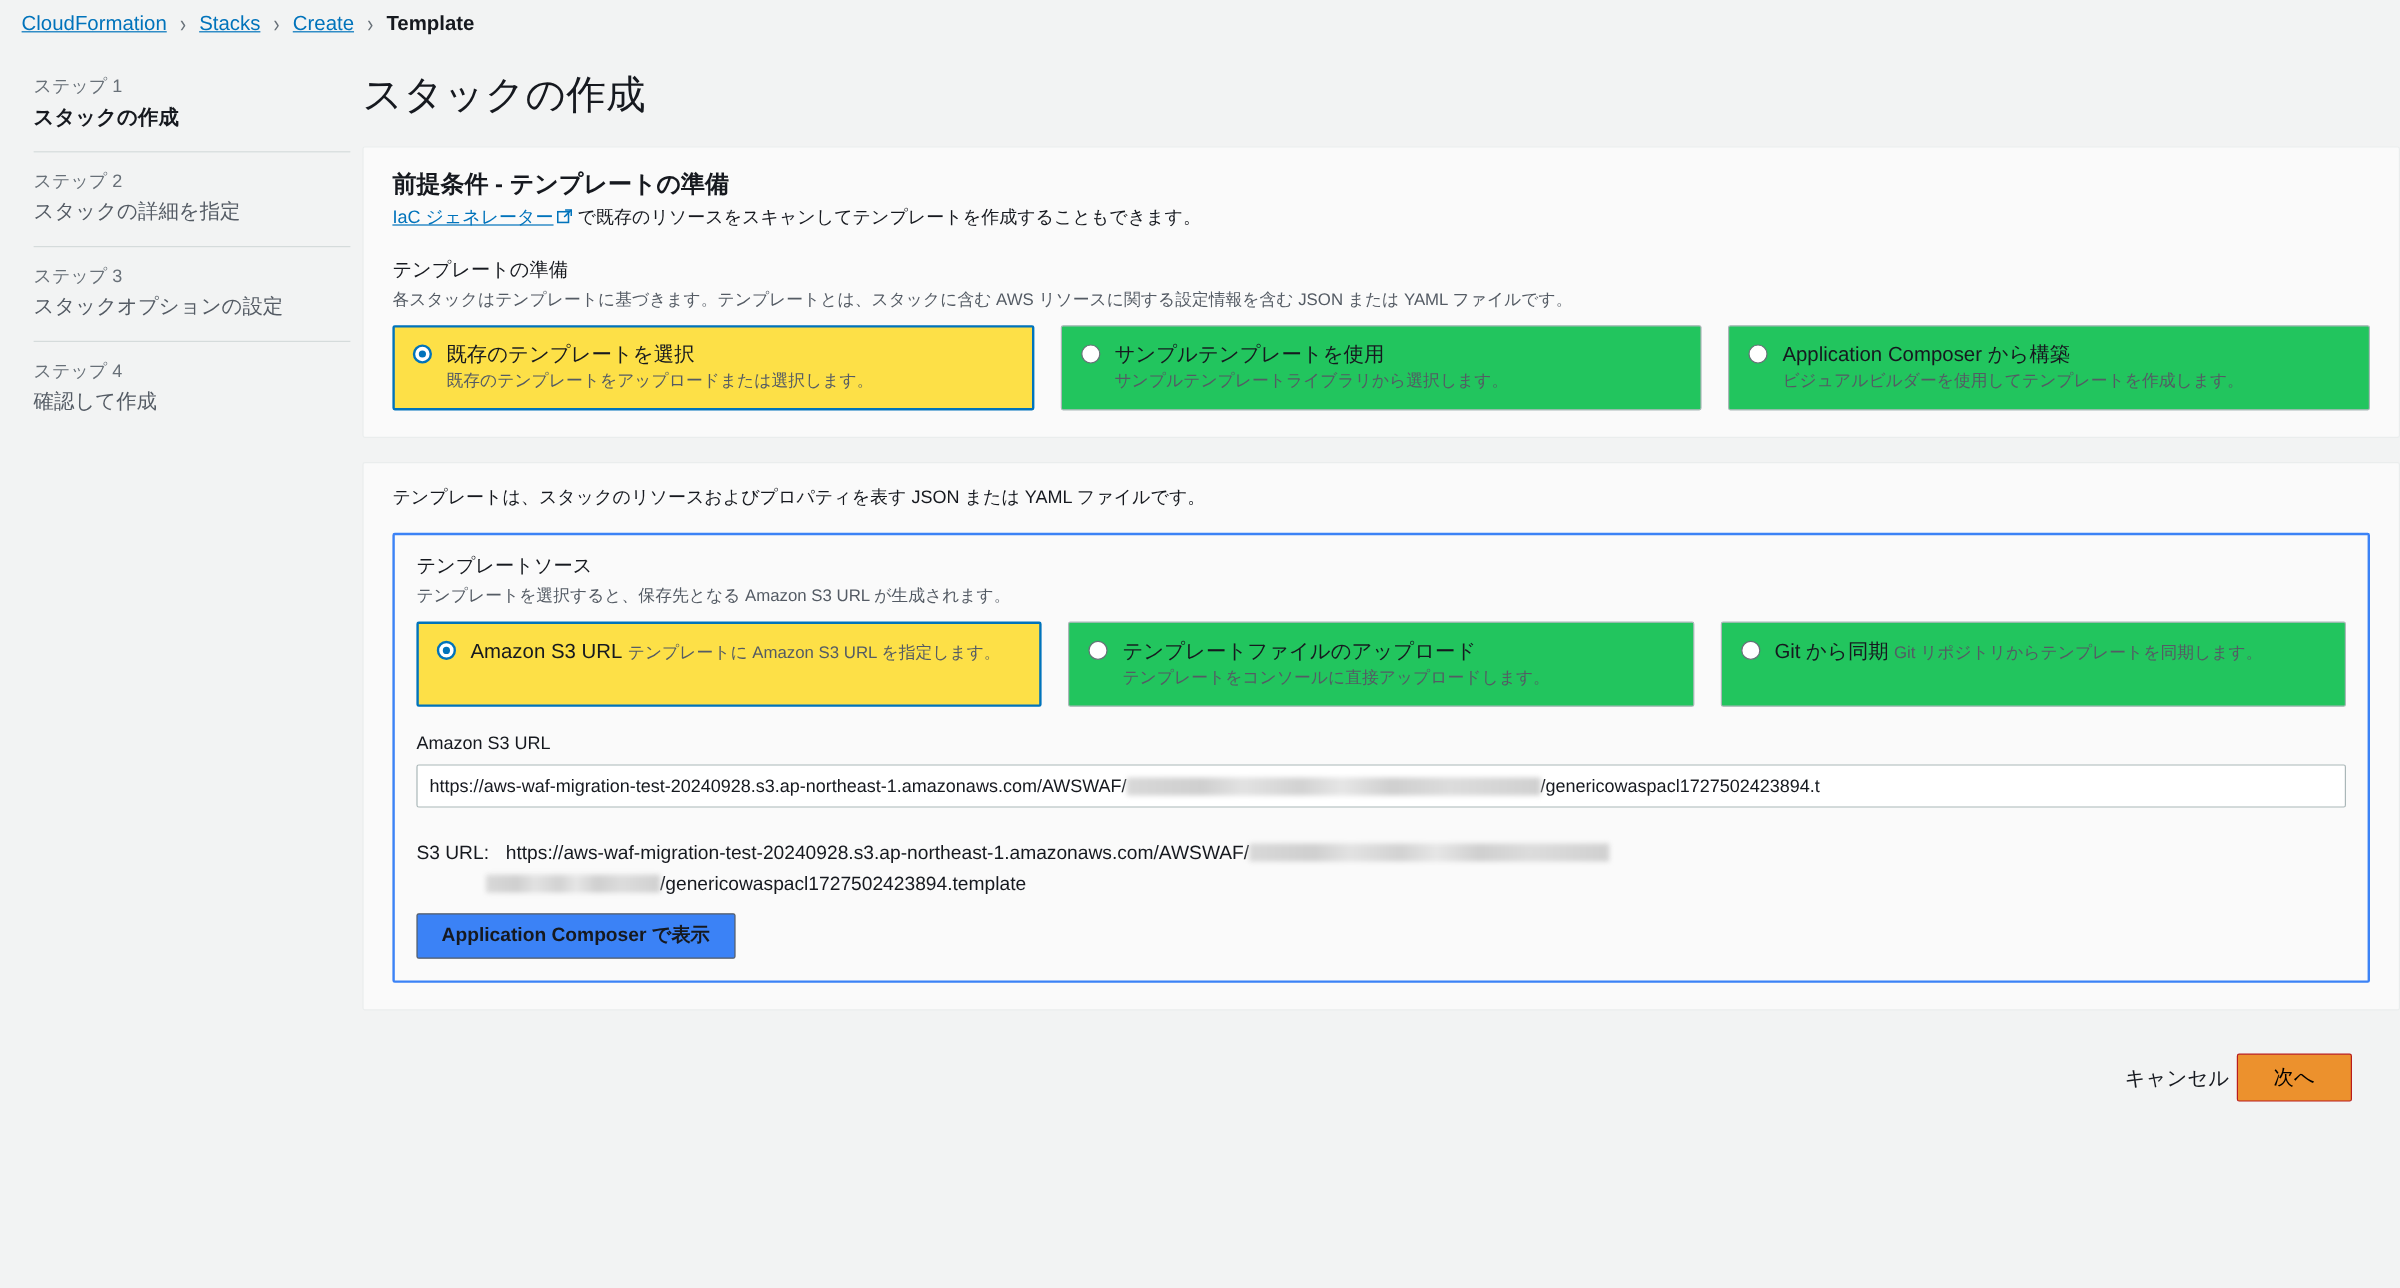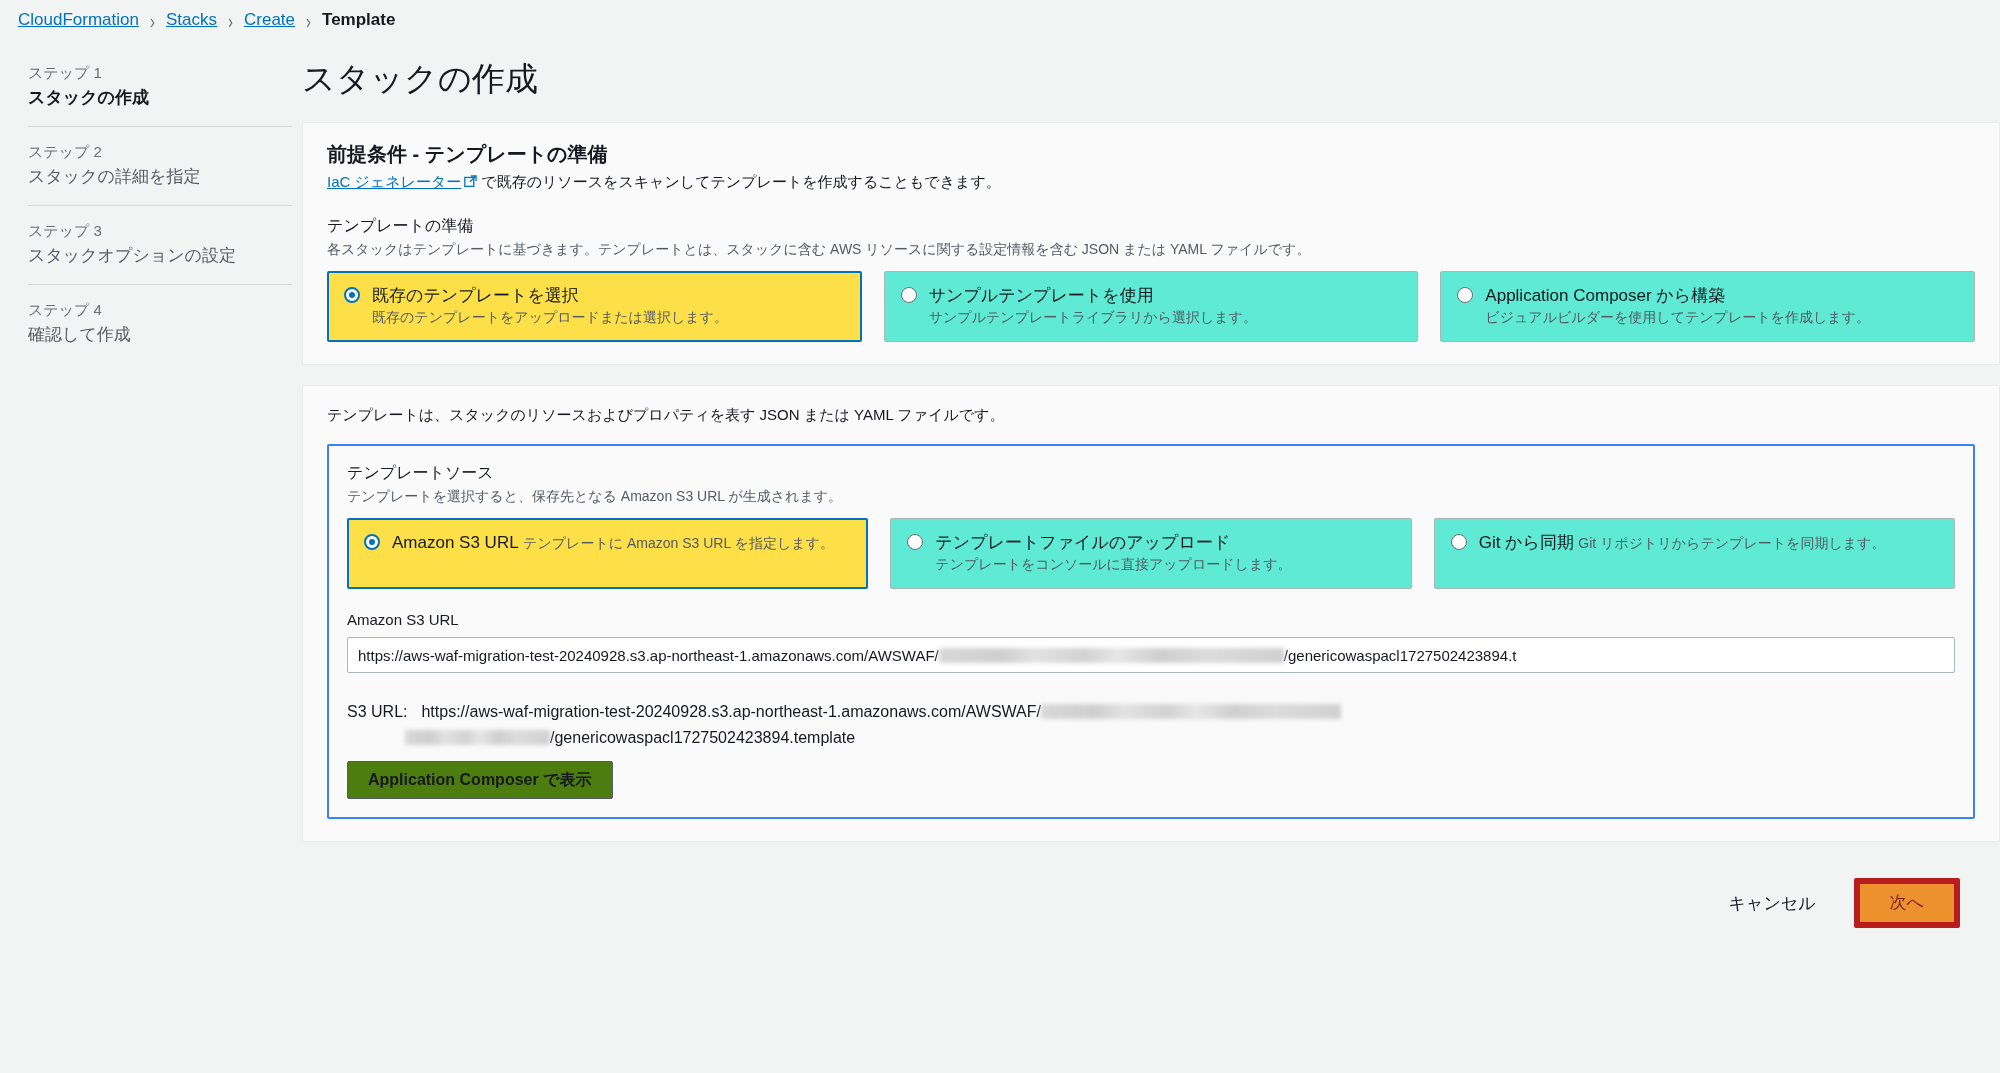--- a/index.html
+++ b/index.html
@@ -147,21 +147,21 @@
 
   
   .tiles {
     display: flex;
     gap: 22px;
   }
   .tile {
     flex: 1 1 0;
     border: 1px solid #aab7b8;
     border-radius: 2px;
-    background: #5eead4;
+    background: #22c55e;
     padding: 12px 16px 14px 16px;
     cursor: pointer;
     min-height: 62px;
     display: flex;
     align-items: flex-start;
     gap: 12px;
   }
   .tile.selected {
     border: 2px solid #0073bb;
     background: #fde047;
@@ -260,21 +260,21 @@
   .s3-readout .s3-key {
     margin-right: 14px;
   }
   .s3-url-wrap { display: inline; }
 
   .secondary-btn {
     display: inline-block;
     margin-top: 10px;
     border: 1px solid #545b64;
     border-radius: 2px;
-    background: #4d7c0f;
+    background: #3b82f6;
     color: #16191f;
     font-size: 16px;
     font-weight: 700;
     font-family: "Liberation Sans", "DejaVu Sans", sans-serif;
     line-height: 20px;
     padding: 8px 20px;
     cursor: pointer;
   }
 
   
@@ -288,29 +288,28 @@
     background: none;
     border: none;
     font-size: 17px;
     font-family: "Liberation Sans", "DejaVu Sans", sans-serif;
     color: #16191f;
     cursor: pointer;
     padding: 8px 6px;
   }
   .primary-btn {
     background: #ec912d;
-    border: 6px solid #b91c1c;
-    border-radius: 2px;
-    color: #7f1d1d;
+    border: 1px solid #b91c1c;
+    border-radius: 2px;
+    color: #000000;
     font-size: 17px;
     font-family: "Liberation Sans", "DejaVu Sans", sans-serif;
     line-height: 20px;
     padding: 9px 30px;
     cursor: pointer;
-    margin-left: 32px;
   }
 </style>
 </head>
 <body>
 
 <nav class="breadcrumb">
   <span class="crumb-link">CloudFormation</span>
   <span class="crumb-sep">›</span>
   <span class="crumb-link">Stacks</span>
   <span class="crumb-sep">›</span>

